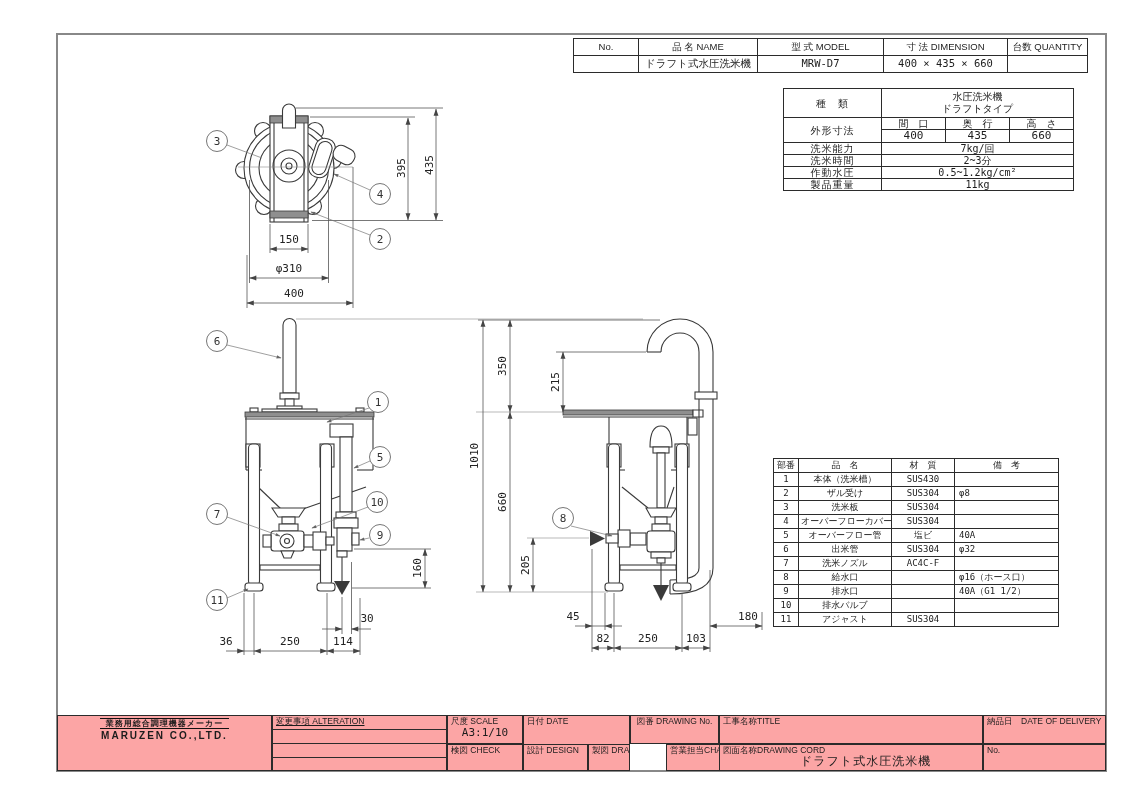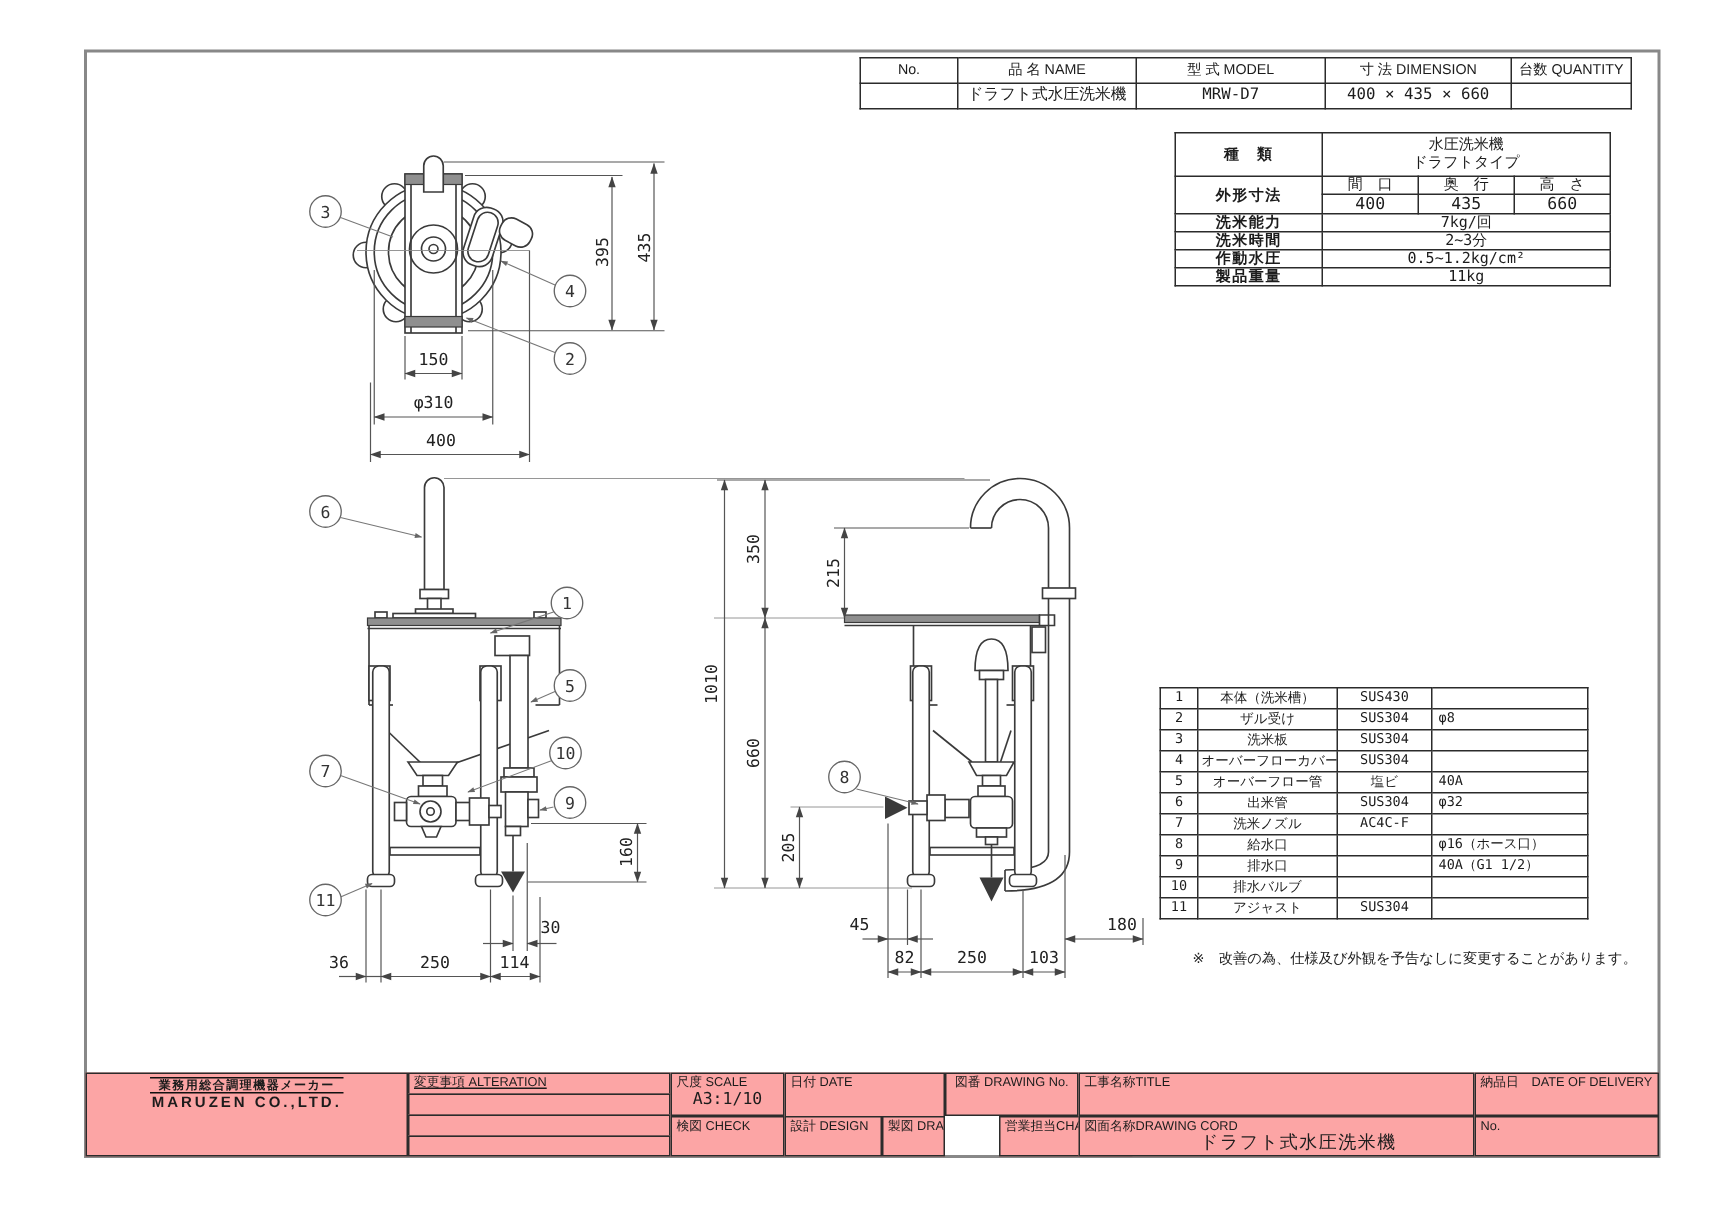--- a/index.html
+++ b/index.html
@@ -10,21 +10,21 @@
   table.t{position:absolute;border-collapse:collapse;table-layout:fixed;background:#fff;}
   table.t td,table.t th{border:1px solid #2b2b2b;padding:0 2px;text-align:center;
         font-weight:normal;overflow:hidden;white-space:nowrap;line-height:1.1;}
   .num{font-family:"DejaVu Sans Mono","Liberation Mono",monospace;}
   
   .order-table{left:573px;top:38px;width:514px;font-size:9.5px;}
   .order-table td{height:16px;}
   .order-table .val{font-size:10.5px;}
   
   .spec-table{left:783px;top:88px;width:290px;font-size:10px;}
-  .spec-table .lbl{letter-spacing:1px;font-weight:bold;}
+  .spec-table .lbl{letter-spacing:1px;}
   .spec-table .k{height:28px;}
   .spec-table .s{height:12px;}
   .spec-table .v{font-size:11px;}
   .kind2 span{display:block;line-height:1.25;}
   
   .parts-table{left:773px;top:458px;width:285px;font-size:9px;}
   .parts-table td,.parts-table th{height:13px;}
   .parts-table .ln{text-align:left;padding-left:4px;}
   
   .note{position:absolute;left:795px;top:633px;width:310px;font-size:9.5px;color:#222;}
@@ -418,20 +418,26 @@
     </table>
 
 <table class="t parts-table">
   <colgroup>
         <col style="width:25px">
         <col style="width:93px">
         <col style="width:63px">
         <col style="width:104px">
       </colgroup>
   <tbody>
+        <tr>
+    <th>部番</th>
+    <th>品　名</th>
+    <th>材　質</th>
+    <th>備　考</th>
+  </tr>
   <tr>
           <td class="num">1</td>
           <td>本体（洗米槽）</td>
           <td class="num">SUS430</td>
           <td class="num ln"></td>
         </tr>
   <tr>
           <td class="num">2</td>
           <td>ザル受け</td>
           <td class="num">SUS304</td>
@@ -487,21 +493,20 @@
         </tr>
   <tr>
           <td class="num">11</td>
           <td>アジャスト</td>
           <td class="num">SUS304</td>
           <td class="num ln"></td>
         </tr>
 </tbody>
     </table>
 
-<div class="note">※　改善の為、仕様及び外観を予告なしに変更することがあります。</div>
 
 <div>
   <div class="cell logo-cell" style="left:57px;top:715px;width:215px;height:56px;">
     <span class="tagline">業務用総合調理機器メーカー</span>
     <div class="coen">MARUZEN CO.,LTD.</div>
   </div>
 
   <div class="cell" style="left:272px;top:715px;width:175px;height:15px;text-decoration:underline;">変更事項 ALTERATION</div>
   <div class="cell" style="left:272px;top:729px;width:175px;height:15px;"></div>
   <div class="cell" style="left:272px;top:743px;width:175px;height:15px;"></div>

